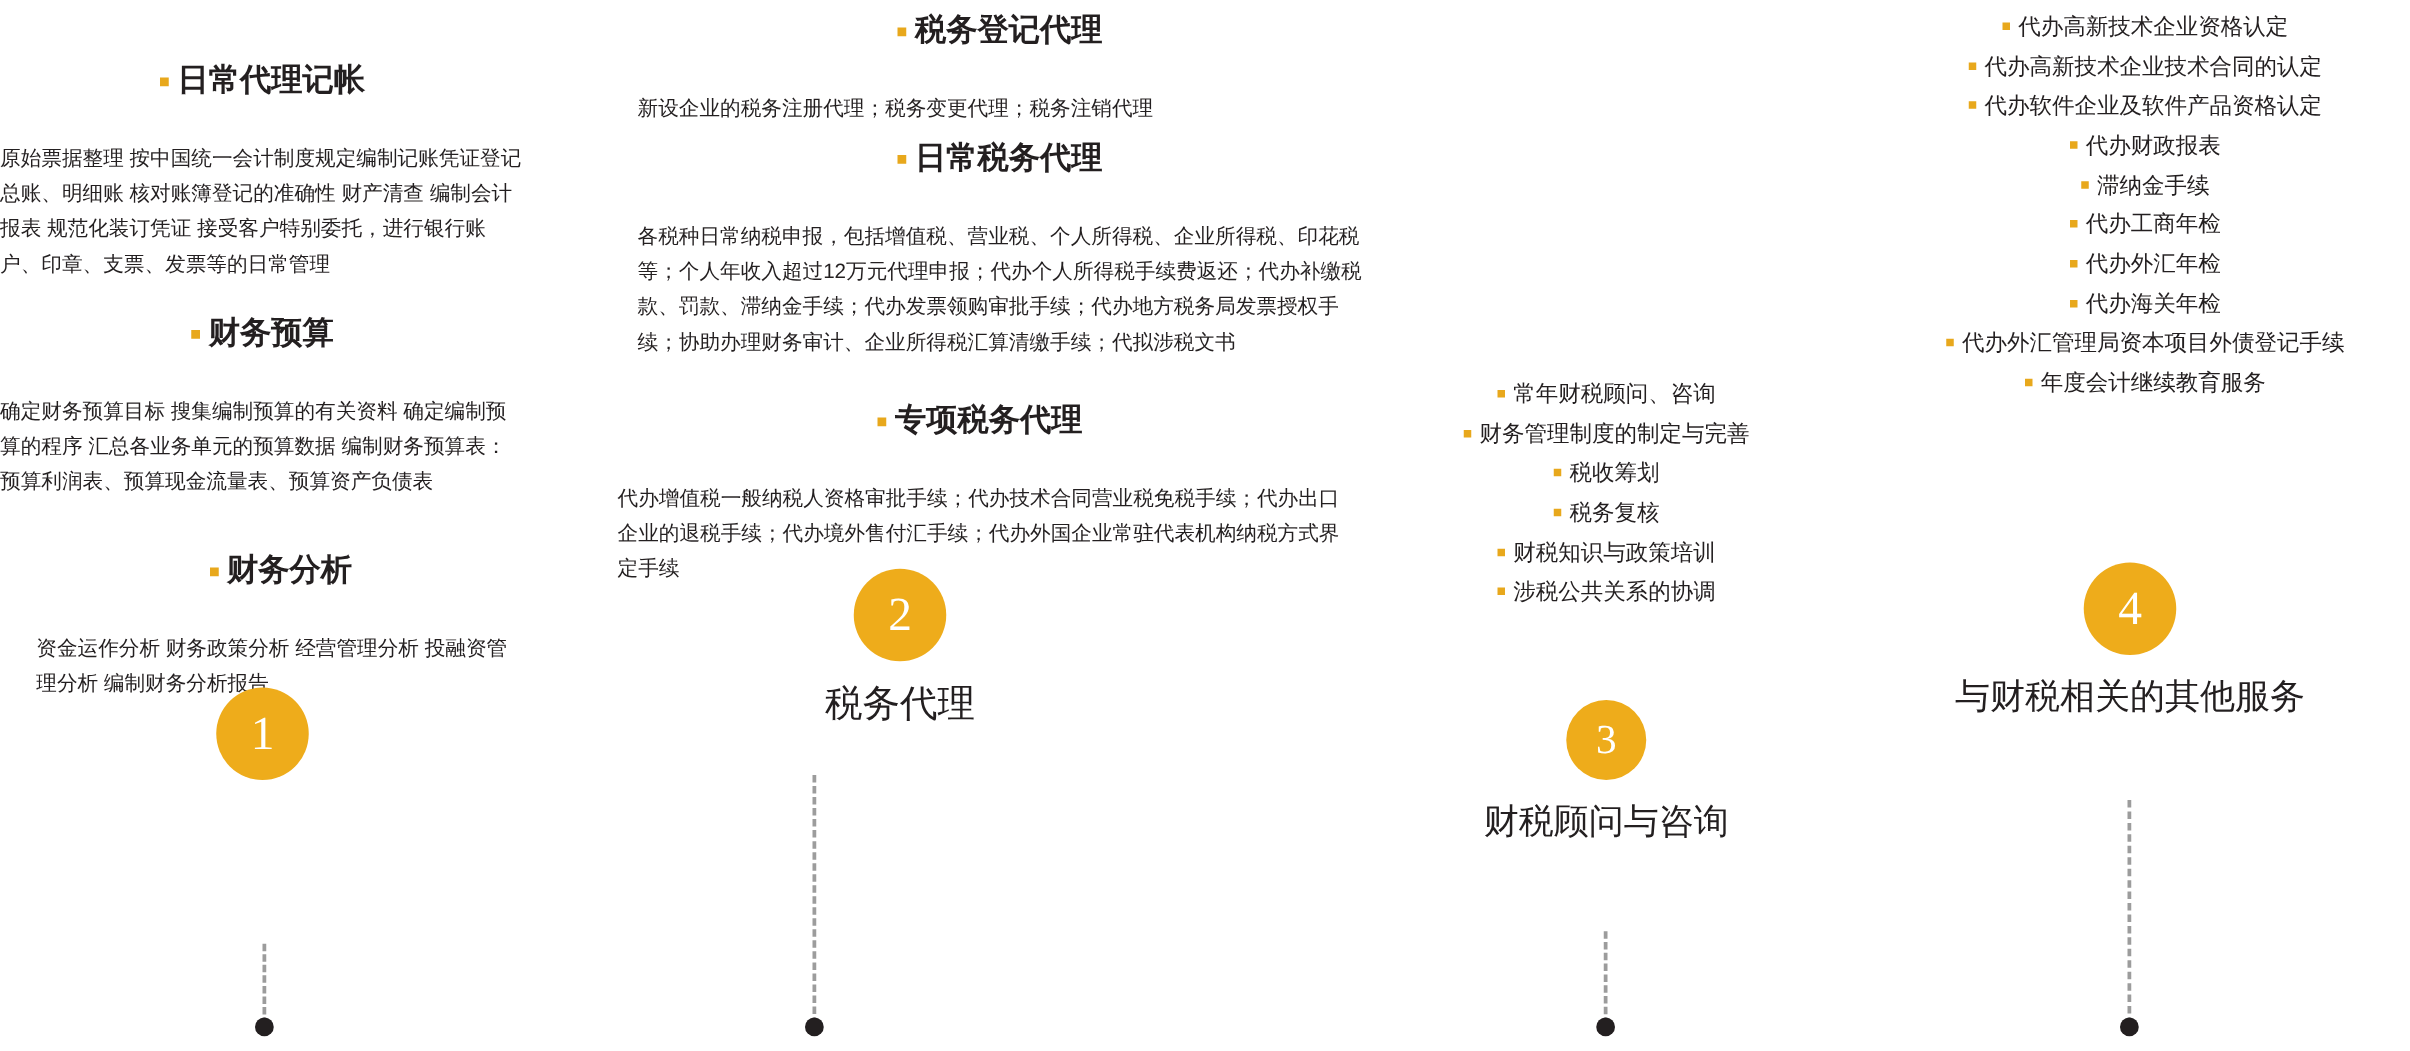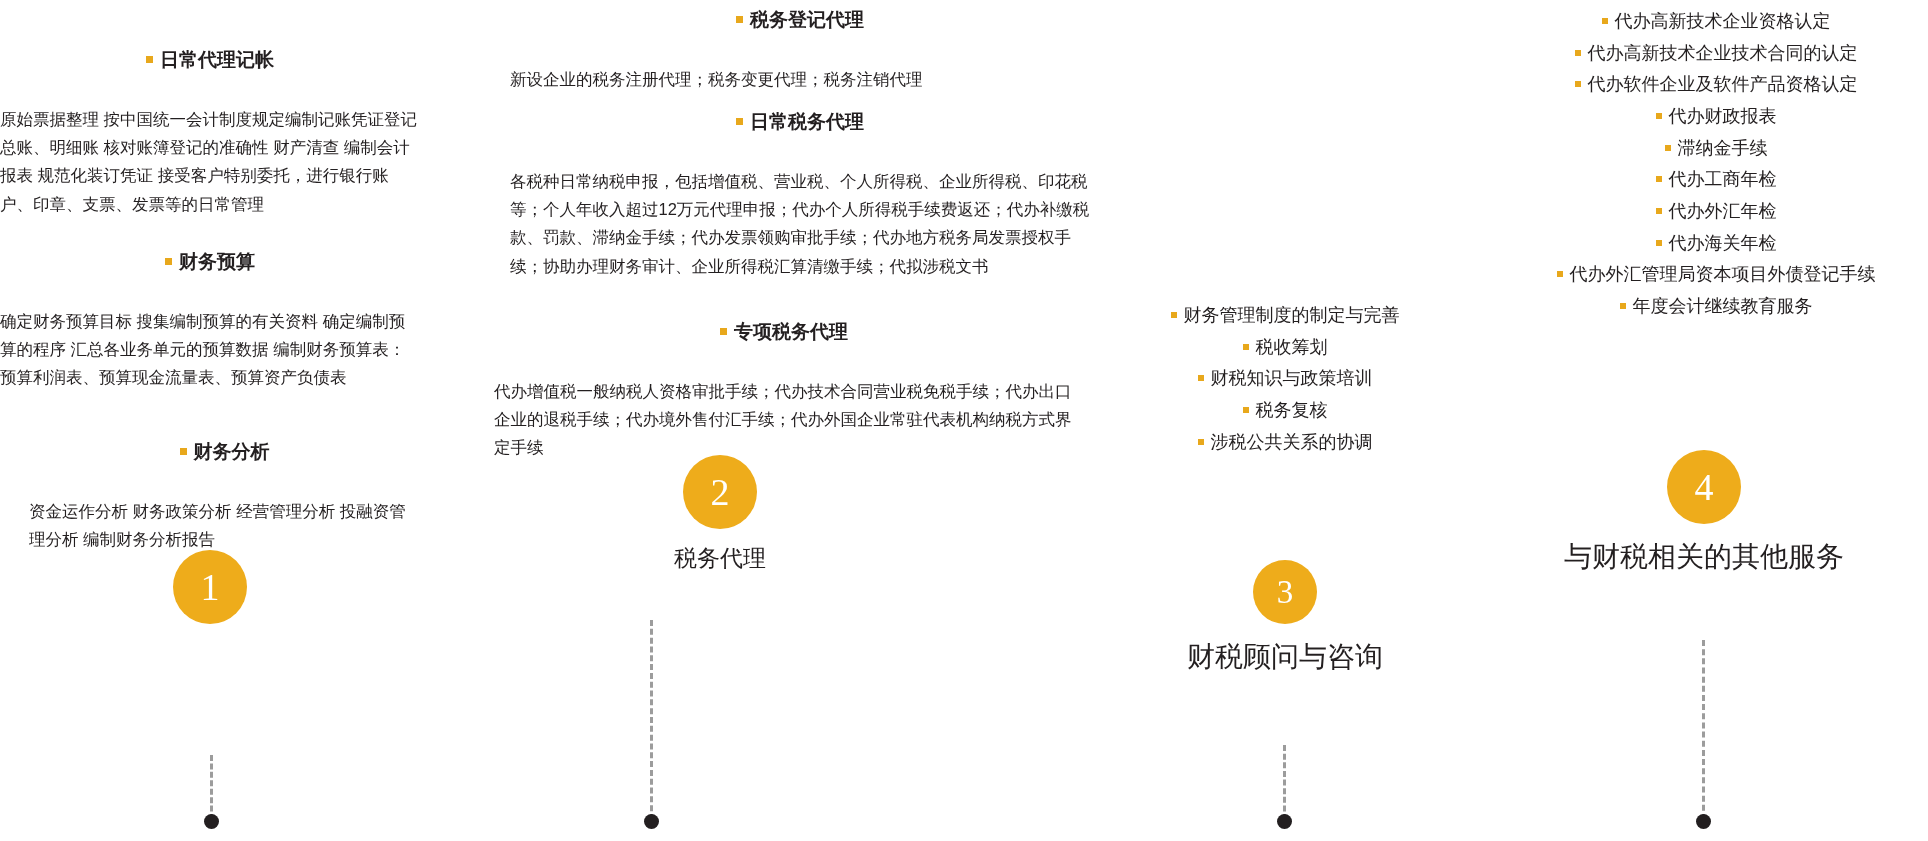--- a/index.html
+++ b/index.html
@@ -25,21 +25,21 @@
   
   .col1 { left: 0px;    width: 480px; }
   .col2 { left: 490px;  width: 600px; }
   .col3 { left: 1100px; width: 370px; }
   .col4 { left: 1480px; width: 448px; }
 
   
   .block { position: absolute; }
 
   .block-title {
-    font-size: 19px;
+    font-size: 25px;
     font-weight: bold;
     color: #231f20;
     margin: 0 0 7px 0;
     line-height: 1.3;
     white-space: nowrap;
   }
   .block-title .bullet {
     display: inline-block;
     width: 7px; height: 7px;
     background: #e8a81c;
@@ -82,21 +82,21 @@
     background: #eeac1b;
     color: #ffffff;
     font-size: 38px;
     line-height: 74px;
     font-family: "Liberation Serif", serif;
     margin: 0 auto;
   }
   .circle.small { width: 64px; height: 64px; font-size: 33px; line-height: 64px; }
   .node-label {
     font-family: "Liberation Serif", serif;
-    font-size: 23px;
+    font-size: 30px;
     color: #231f20;
     margin-top: 14px;
     white-space: nowrap;
   }
   .node-label.small { font-size: 28px; }
 
   .stem {
     position: absolute;
     width: 0;
     border-left: 3px dashed #9c9c9c;
@@ -157,24 +157,25 @@
     <div class="node" style="left:70px; top:455px; width:320px;">
       <div class="circle">2</div>
       <div class="node-label">税务代理</div>
     </div>
     <div class="stem" style="left:160px; top:620px; height:200px;"></div>
     <div class="dot" style="left:154px; top:814px;"></div>
   </div>
 
   <div class="column col3">
     <ul class="bullet-list" style="position:absolute; left:0px; top:300px; width:370px;">
+      <li><span class="bullet"></span><span>常年财税顾问、咨询</span></li>
       <li><span class="bullet"></span><span>财务管理制度的制定与完善</span></li>
       <li><span class="bullet"></span><span>税收筹划</span></li>
+      <li><span class="bullet"></span><span>税务复核</span></li>
       <li><span class="bullet"></span><span>财税知识与政策培训</span></li>
-      <li><span class="bullet"></span><span>税务复核</span></li>
       <li><span class="bullet"></span><span>涉税公共关系的协调</span></li>
     </ul>
 
     <div class="node" style="left:25px; top:560px; width:320px;">
       <div class="circle small">3</div>
       <div class="node-label small">财税顾问与咨询</div>
     </div>
     <div class="stem" style="left:183px; top:745px; height:75px;"></div>
     <div class="dot" style="left:177px; top:814px;"></div>
   </div>

